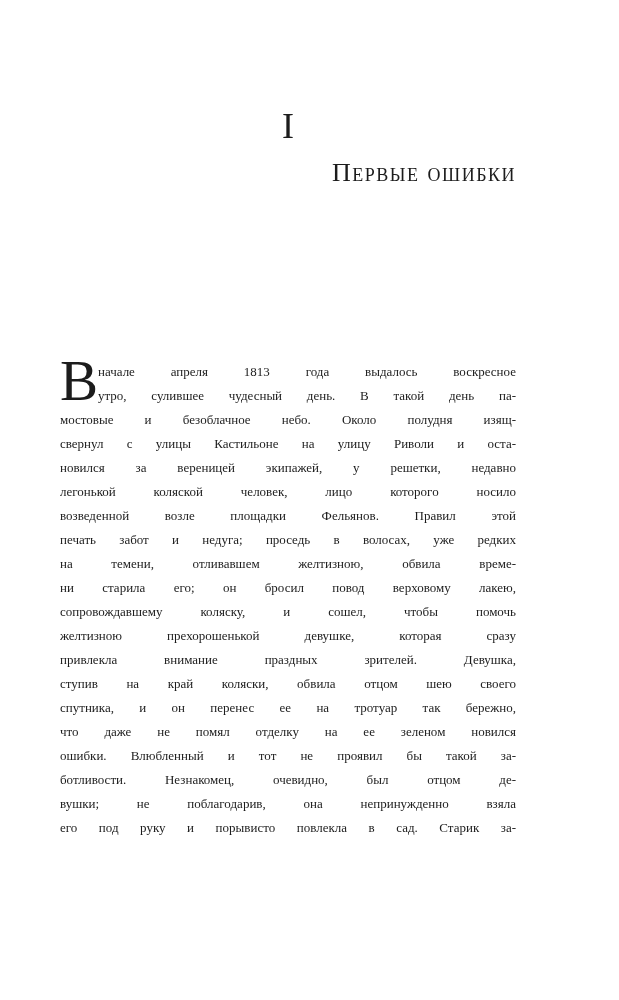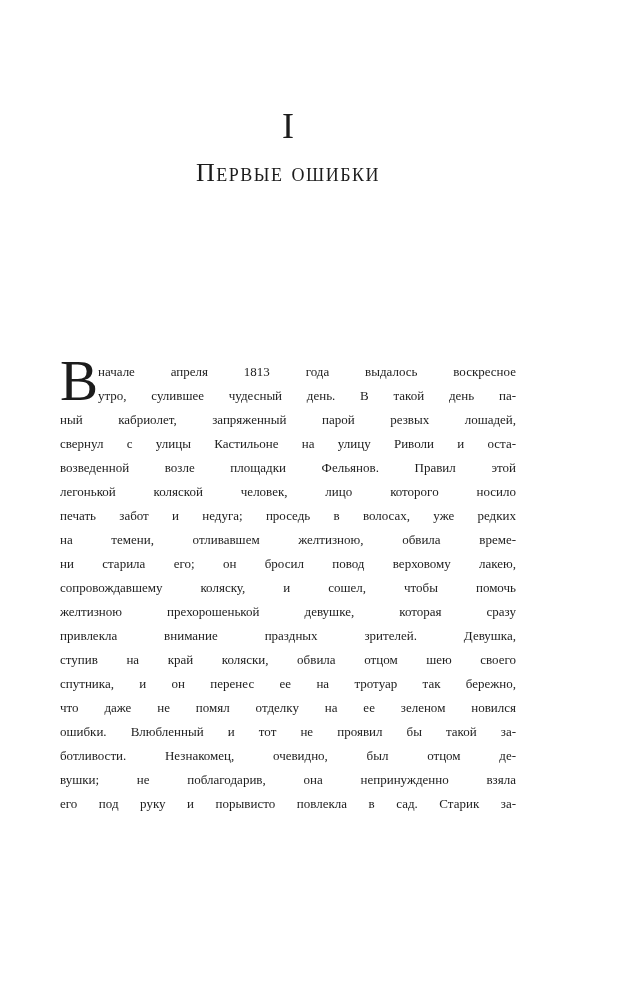--- a/index.html
+++ b/index.html
@@ -31,21 +31,21 @@
     text-align: center;
     font-size: 36px;
     line-height: 36px;
     font-weight: normal;
   }
   .chapter-title {
     position: absolute;
     top: 159px;
     left: 0;
     width: 100%;
-    text-align: center;
+    text-align: right;
     font-size: 26px;
     line-height: 28px;
     font-variant: small-caps;
     letter-spacing: 1.5px;
     font-weight: normal;
   }
   .body-text {
     position: absolute;
     top: 360px;
     left: 0;
@@ -77,24 +77,25 @@
 
 <div class="book-page">
   <div class="text-column">
     <div class="chapter-number">I</div>
     <div class="chapter-title">Первые ошибки</div>
     <div class="body-text">
       <span class="drop-cap">В</span>
       <div>
           <div class="body-line drop-indent">начале апреля 1813 года выдалось воскресное</div>
           <div class="body-line drop-indent">утро, сулившее чудесный день. В такой день па-</div>
-          <div class="body-line">ный кабриолет, запряженный парой резвых лошадей,</div>
+          <div class="body-line">мостовые и безоблачное небо. Около полудня изящ-</div>
           <div class="body-line">свернул с улицы Кастильоне на улицу Риволи и оста-</div>
+          <div class="body-line">новился за вереницей экипажей, у решетки, недавно</div>
+          <div class="body-line">легонькой коляской человек, лицо которого носило</div>
           <div class="body-line">возведенной возле площадки Фельянов. Правил этой</div>
-          <div class="body-line">легонькой коляской человек, лицо которого носило</div>
           <div class="body-line">печать забот и недуга; проседь в волосах, уже редких</div>
           <div class="body-line">на темени, отливавшем желтизною, обвила време-</div>
           <div class="body-line">ни старила его; он бросил повод верховому лакею,</div>
           <div class="body-line">сопровождавшему коляску, и сошел, чтобы помочь</div>
           <div class="body-line">желтизною прехорошенькой девушке, которая сразу</div>
           <div class="body-line">привлекла внимание праздных зрителей. Девушка,</div>
           <div class="body-line">ступив на край коляски, обвила отцом шею своего</div>
           <div class="body-line">спутника, и он перенес ее на тротуар так бережно,</div>
           <div class="body-line">что даже не помял отделку на ее зеленом новился</div>
           <div class="body-line">ошибки. Влюбленный и тот не проявил бы такой за-</div>

